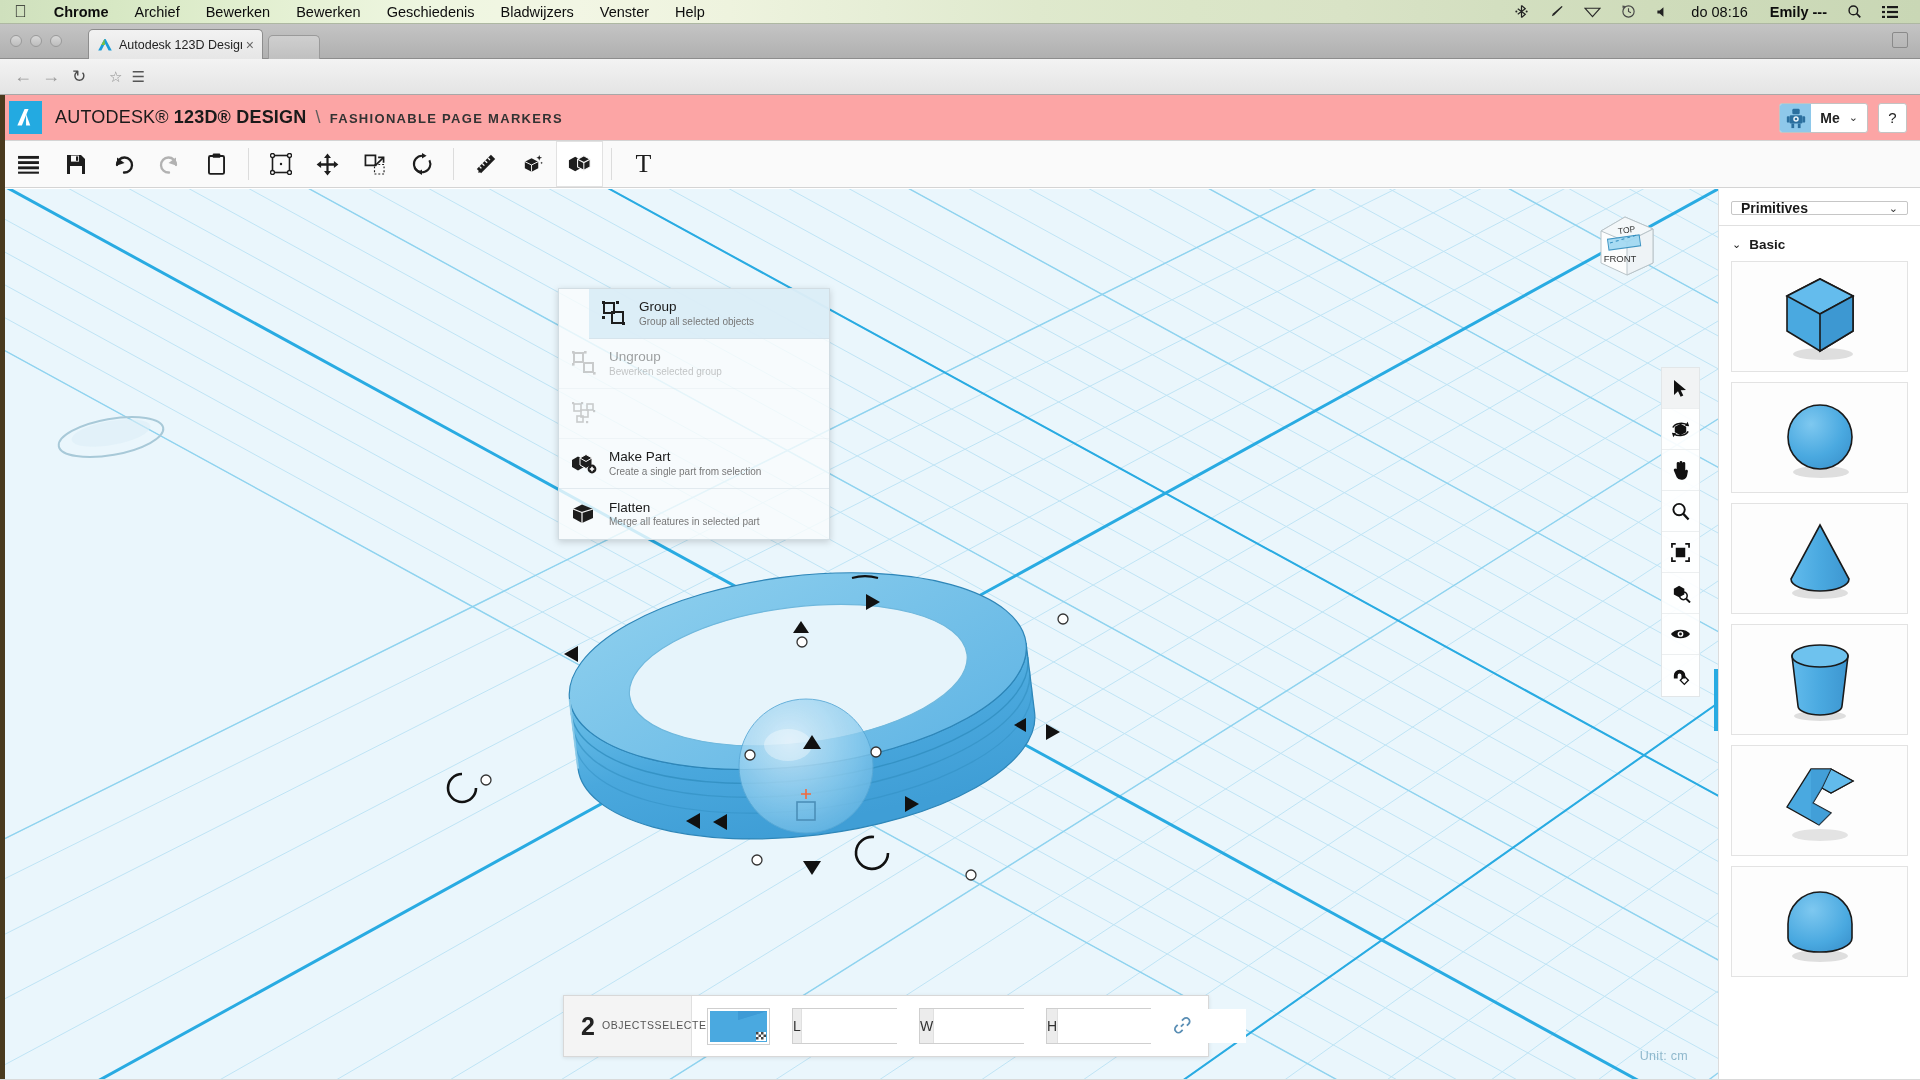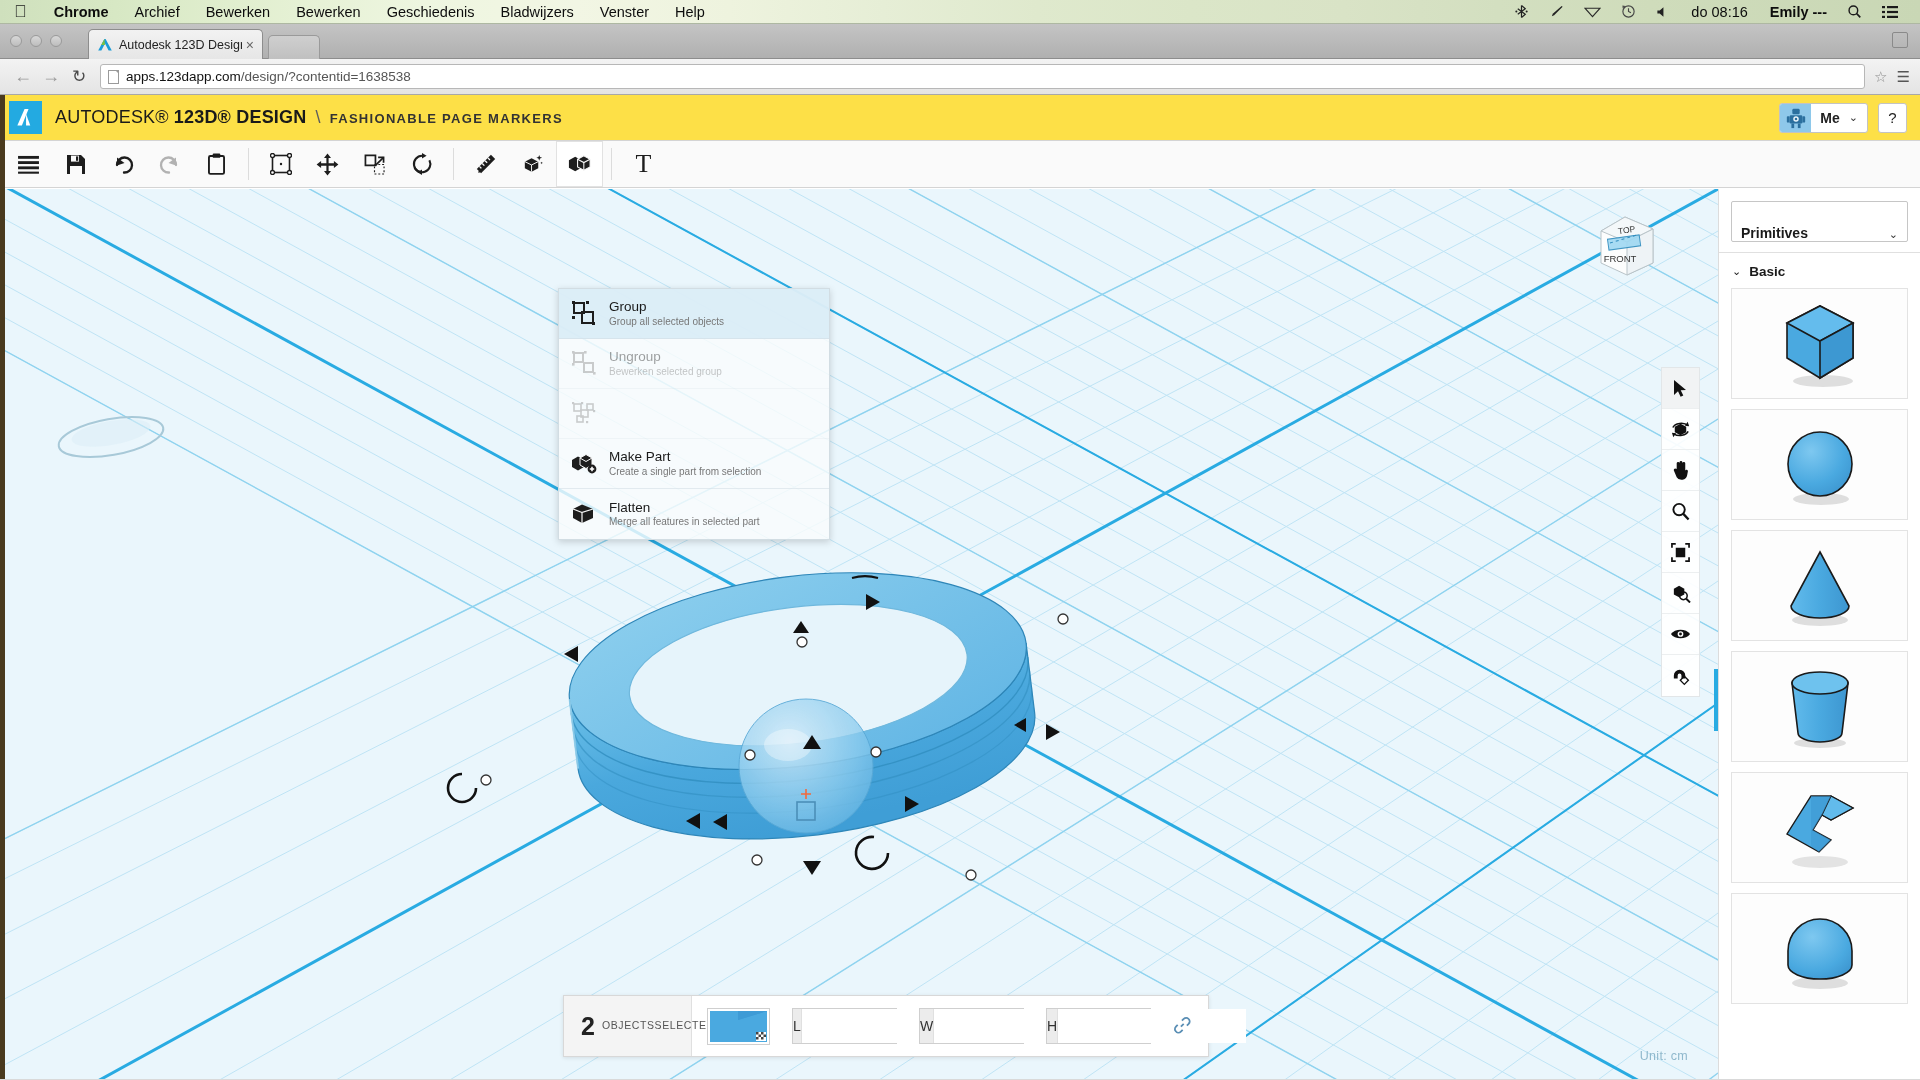--- a/index.html
+++ b/index.html
@@ -124,21 +124,21 @@
     overflow: hidden;
   }
   #app-left-stripe {
     position: absolute; left: 0; top: 0; width: 5px; height: 984px;
     background: #4a3a1e;
     z-index: 60;
   }
 
   #app-header {
     position: relative;
-    height: 46px; background: #fde047;
+    height: 46px; background: #fca5a5;
     border-bottom: 1px solid #d4d4d4;
     display: flex; align-items: center;
   }
   #brand-logo {
     width: 33px; height: 33px; margin-left: 9px; margin-right: 13px;
     background: #23aae1; flex: none;
     display: flex; align-items: center; justify-content: center;
   }
   #brand-logo svg { display: block; }
   #brand-text {
@@ -208,21 +208,21 @@
     border: 1px solid #d2dde3;
     box-shadow: 0 2px 7px rgba(0,0,0,.17);
     z-index: 50;
   }
   #group-menu .gm-item {
     display: flex; align-items: center;
     height: 50px; padding: 0 9px;
     border-bottom: 1px solid rgba(210,221,227,.55);
   }
   #group-menu .gm-item:last-child { border-bottom: none; }
-  #group-menu .gm-item.highlight { background: rgba(214,234,245,0.82); }
+  #group-menu .gm-item.highlight { background: rgba(214,234,245,0.82); margin-left: 30px; }
   #group-menu .gm-item.dim { opacity: .42; }
   #group-menu .gm-icon {
     width: 34px; height: 34px; margin-right: 7px; flex: none;
     display: flex; align-items: center; justify-content: center;
   }
   #group-menu .gm-text { display: flex; flex-direction: column; line-height: 1.22; }
   #group-menu .gm-title { font-size: 13.5px; color: #1a1a1a; }
   #group-menu .gm-sub { font-size: 10px; color: #777; }
 
   
@@ -292,23 +292,23 @@
   #right-panel {
     position: absolute; right: 0; top: 94px;
     width: 202px; height: 890px;
     background: #fff;
     border-left: 1px solid #dcdcdc;
     display: flex; flex-direction: column;
     z-index: 35;
   }
   #prim-select-wrap { padding: 12px 12px 10px 12px; }
   #prim-select {
-    width: 100%; height: 41px;
+    width: 100%; height: 14px;
     border: 1px solid #c6c6c6; border-radius: 2px; background: #fff;
-    display: flex; align-items: flex-end; padding: 0 9px;
+    display: flex; align-items: center; padding: 0 9px;
     font-size: 14px; font-weight: bold; color: #1a1a1a;
   }
   #prim-select .chev { margin-left: auto; font-size: 11px; font-weight: normal; color: #333; }
   #panel-divider { height: 1px; background: #e0e0e0; margin: 0 0 0 0; }
   #basic-header {
     display: flex; align-items: center; gap: 8px;
     padding: 11px 13px 9px 13px;
     font-size: 13.5px; font-weight: bold; color: #1a1a1a;
   }
   #basic-header .chev { font-size: 11px; font-weight: normal; }
@@ -414,25 +414,20 @@
       <span class="tab-close">×</span>
     </div>
     <div id="tab-newtab"></div>
     <div id="tab-max-btn"></div>
   </div>
 
   <div id="chrome-toolbar">
     <div class="navbtn">←</div>
     <div class="navbtn">→</div>
     <div class="navbtn reload">↻</div>
-    <div id="omnibox">
-      <span class="pageicon"></span>
-      <span class="url-host">apps.123dapp.com</span>
-        <span>/design/?contentid=1638538</span>
-    </div>
     <div class="star">☆</div>
     <div class="hamb">☰</div>
   </div>
 
   <div id="app">
     <div id="app-left-stripe"></div>
 
     <div id="app-header">
       <div id="brand-logo">
         <svg width="21" height="21" viewBox="0 0 22 22">

